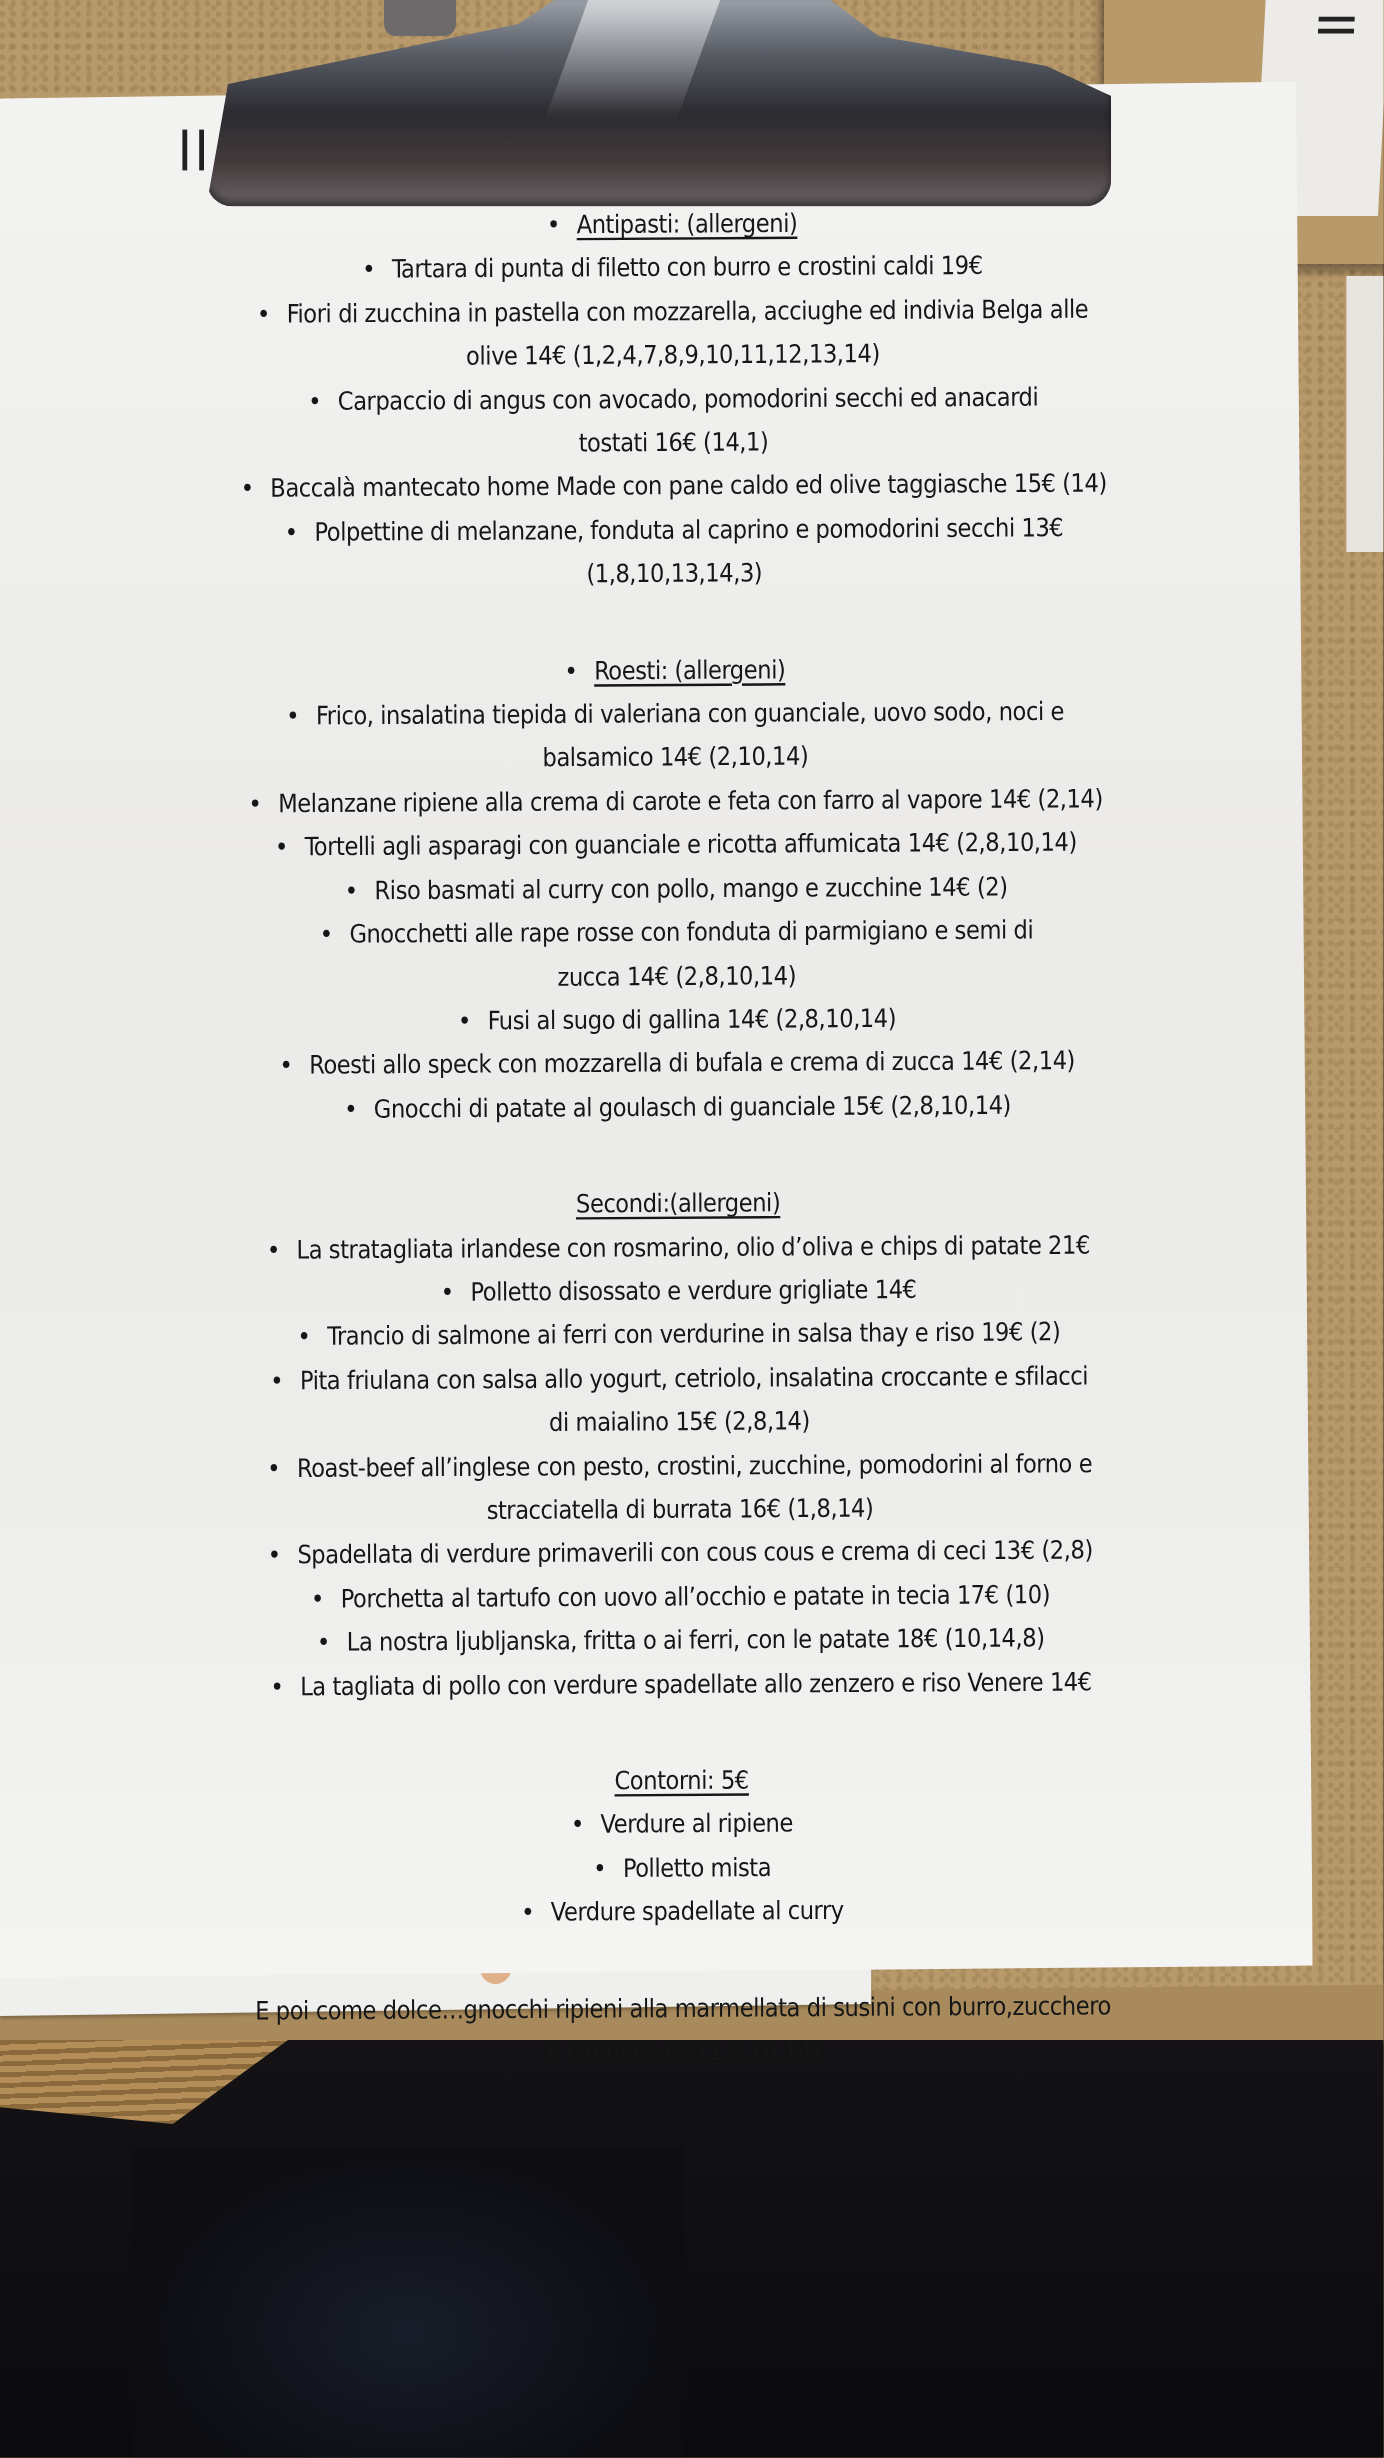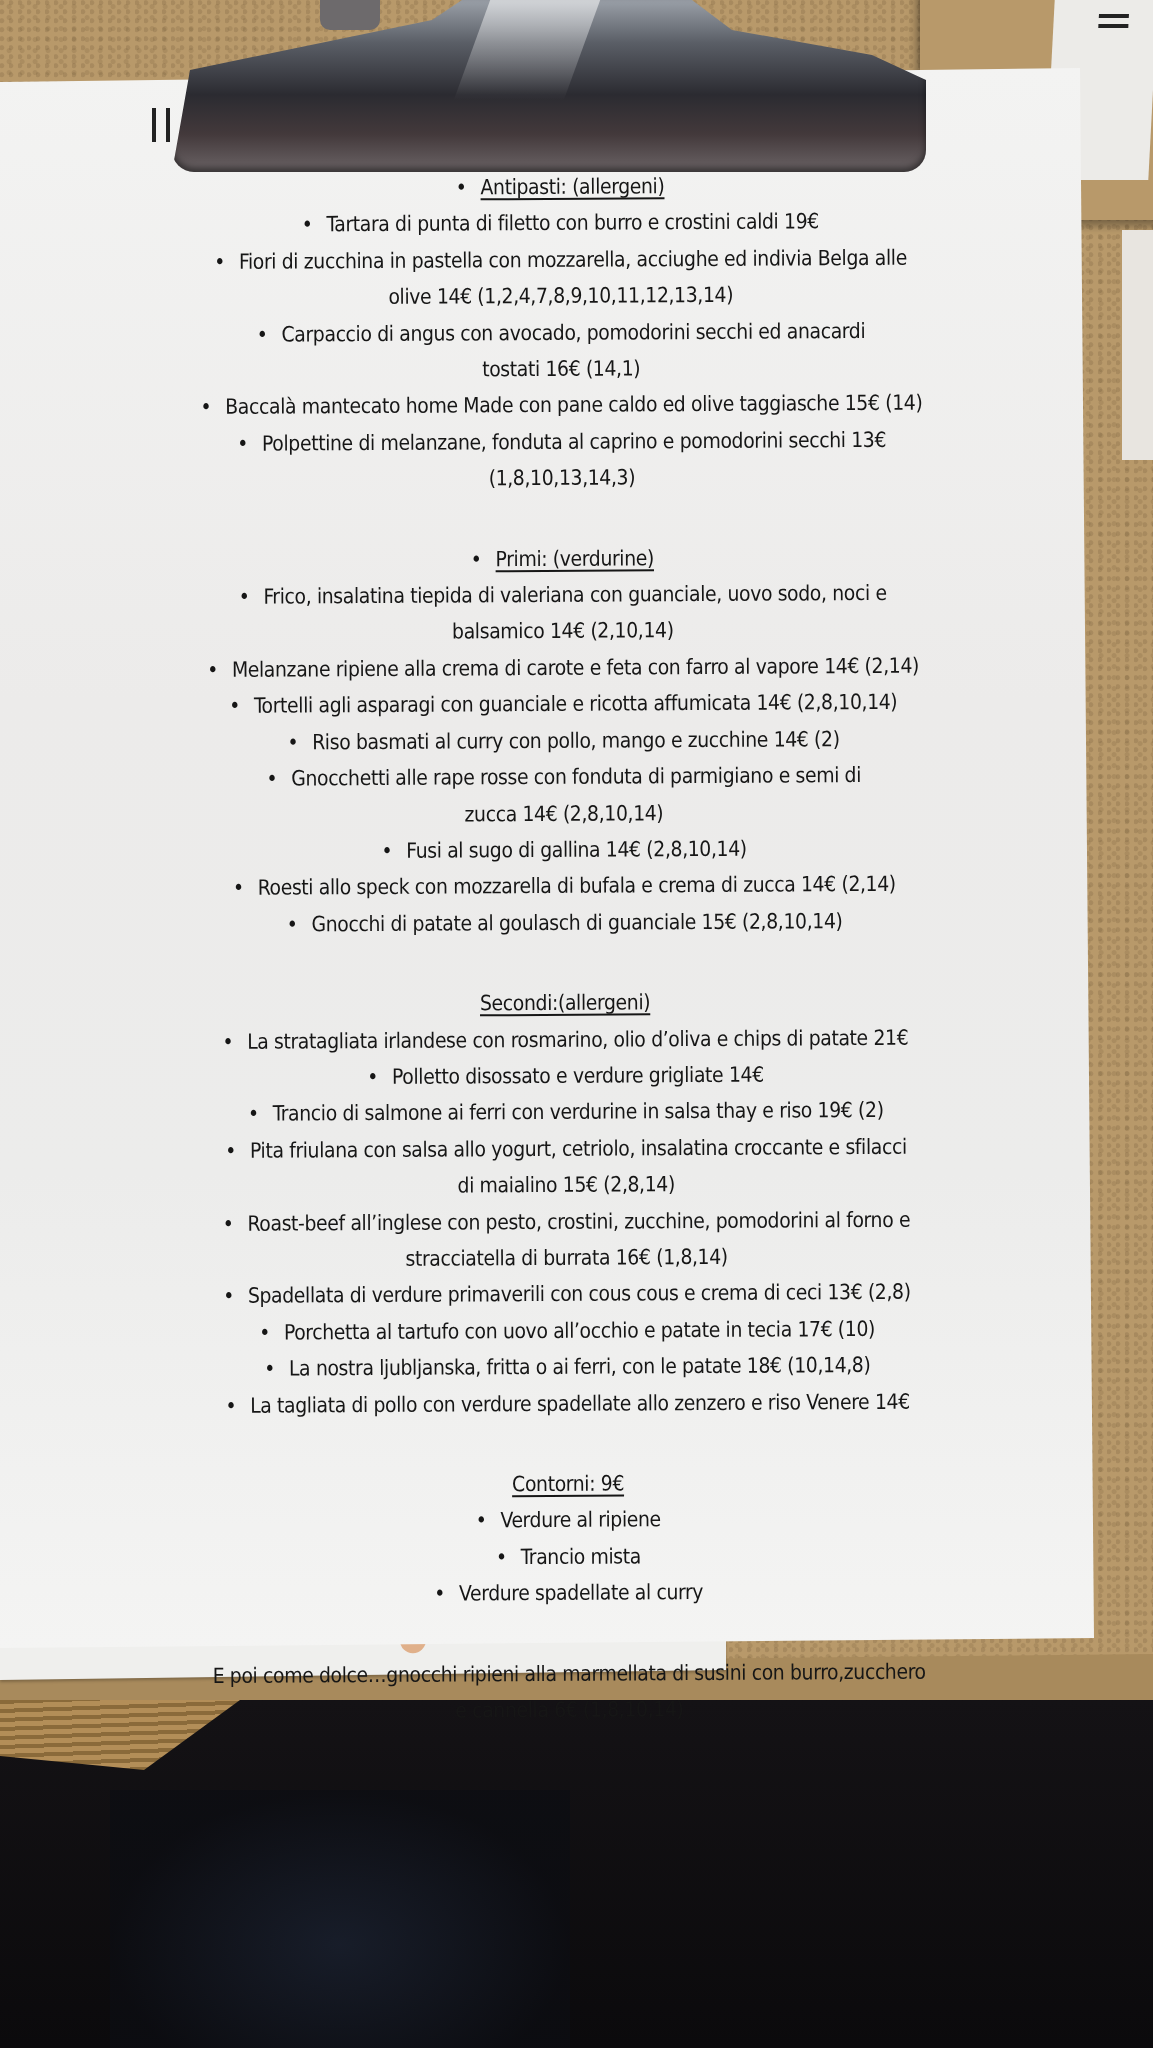--- a/index.html
+++ b/index.html
@@ -165,21 +165,21 @@
     <div>
       <div class="line"><span class="bullet">•</span><span>Polpettine di melanzane, fonduta al caprino e pomodorini secchi 13€</span></div>
       <div class="line">(1,8,10,13,14,3)</div>
     </div>
   </section>
 
   <div class="gap-lg"></div>
 
   <section>
     <div class="line">
-      <span class="bullet">•</span><span class="heading">Primi: (verdurine)</span>
+      <span class="bullet">•</span><span class="heading">Roesti: (allergeni)</span>
     </div>
     <div>
       <div class="line"><span class="bullet">•</span><span>Frico, insalatina tiepida di valeriana con guanciale, uovo sodo, noci e</span></div>
       <div class="line">balsamico 14€ (2,10,14)</div>
     </div>
     <div>
       <div class="line"><span class="bullet">•</span><span>Melanzane ripiene alla crema di carote e feta con farro al vapore 14€ (2,14)</span></div>
     </div>
     <div>
       <div class="line"><span class="bullet">•</span><span>Tortelli agli asparagi con guanciale e ricotta affumicata 14€ (2,8,10,14)</span></div>
@@ -236,24 +236,24 @@
     </div>
     <div>
       <div class="line"><span class="bullet">•</span><span>La tagliata di pollo con verdure spadellate allo zenzero e riso Venere 14€</span></div>
     </div>
   </section>
 
   <div class="gap-lg"></div>
 
   <section>
     <div class="line">
-      <span class="heading">Contorni: 9€</span>
+      <span class="heading">Contorni: 5€</span>
     </div>
     <div class="line"><span class="bullet">•</span><span>Verdure al ripiene</span></div>
-    <div class="line"><span class="bullet">•</span><span>Trancio mista</span></div>
+    <div class="line"><span class="bullet">•</span><span>Polletto mista</span></div>
     <div class="line"><span class="bullet">•</span><span>Verdure spadellate al curry</span></div>
   </section>
 
   <div class="gap-lg"></div>
 
   <section>
     <div class="line">E poi come dolce…gnocchi ripieni alla marmellata di susini con burro,zucchero</div>
     <div class="line">e cannella 6€ (1,8,10,14)</div>
   </section>
 </div>

